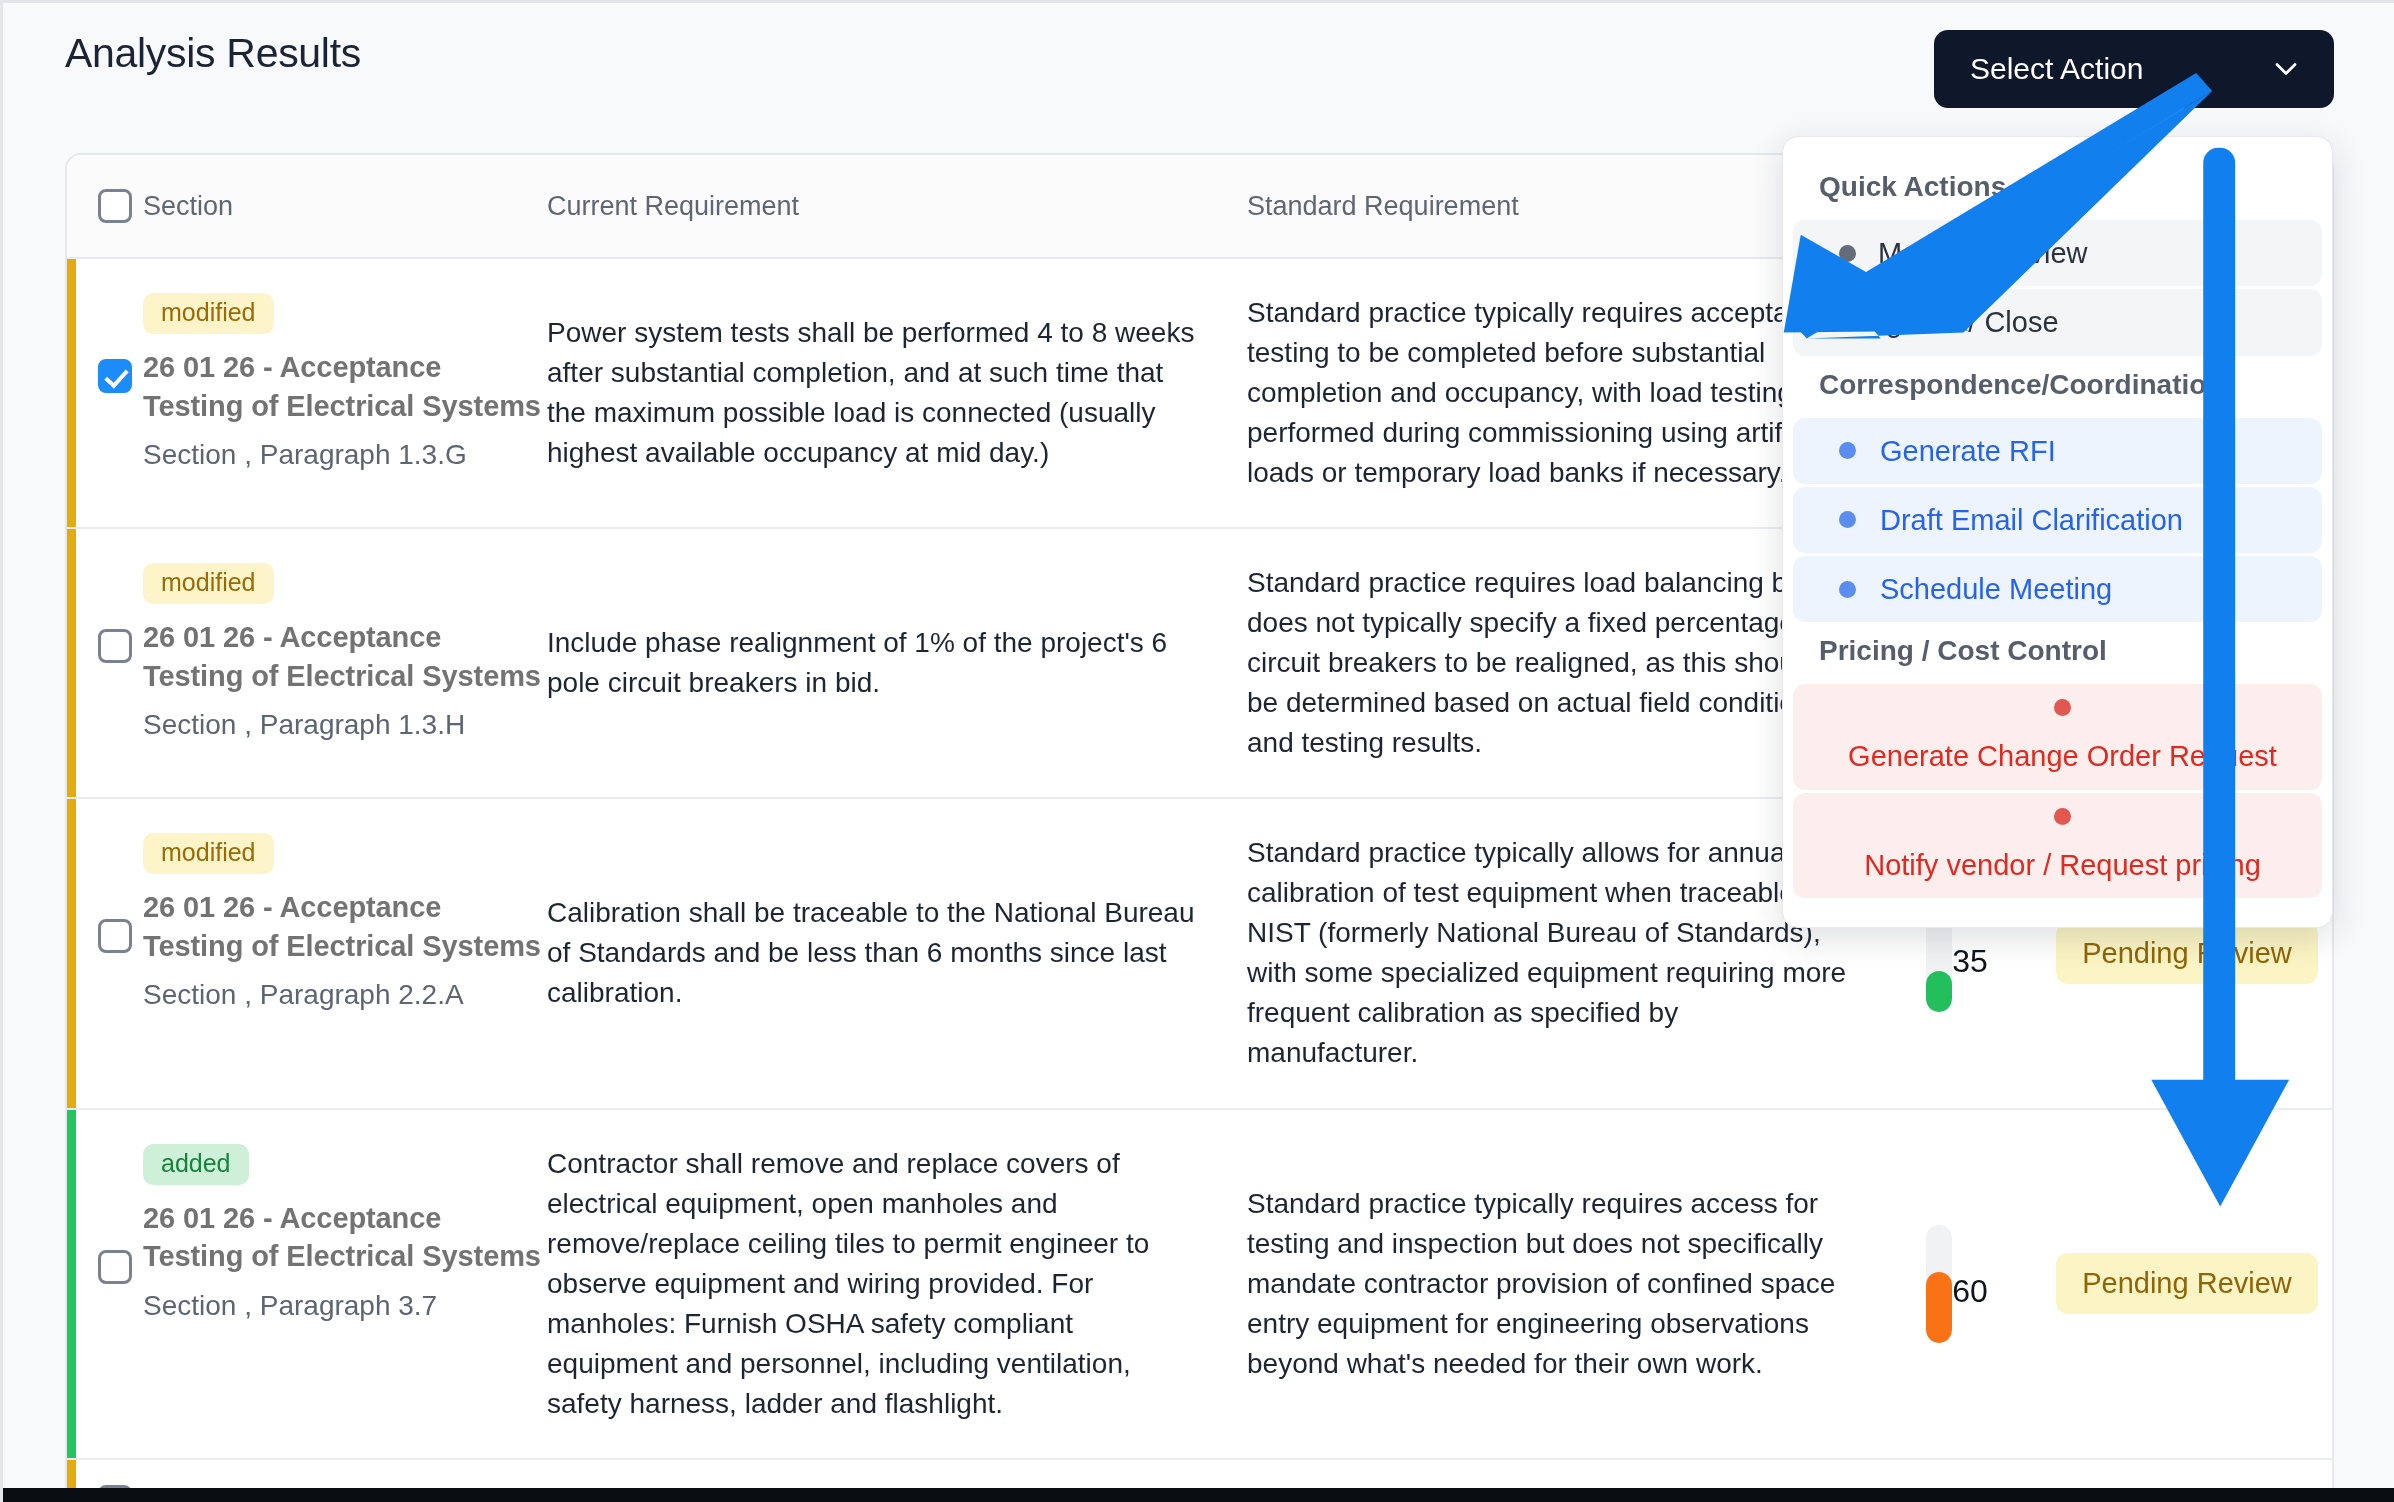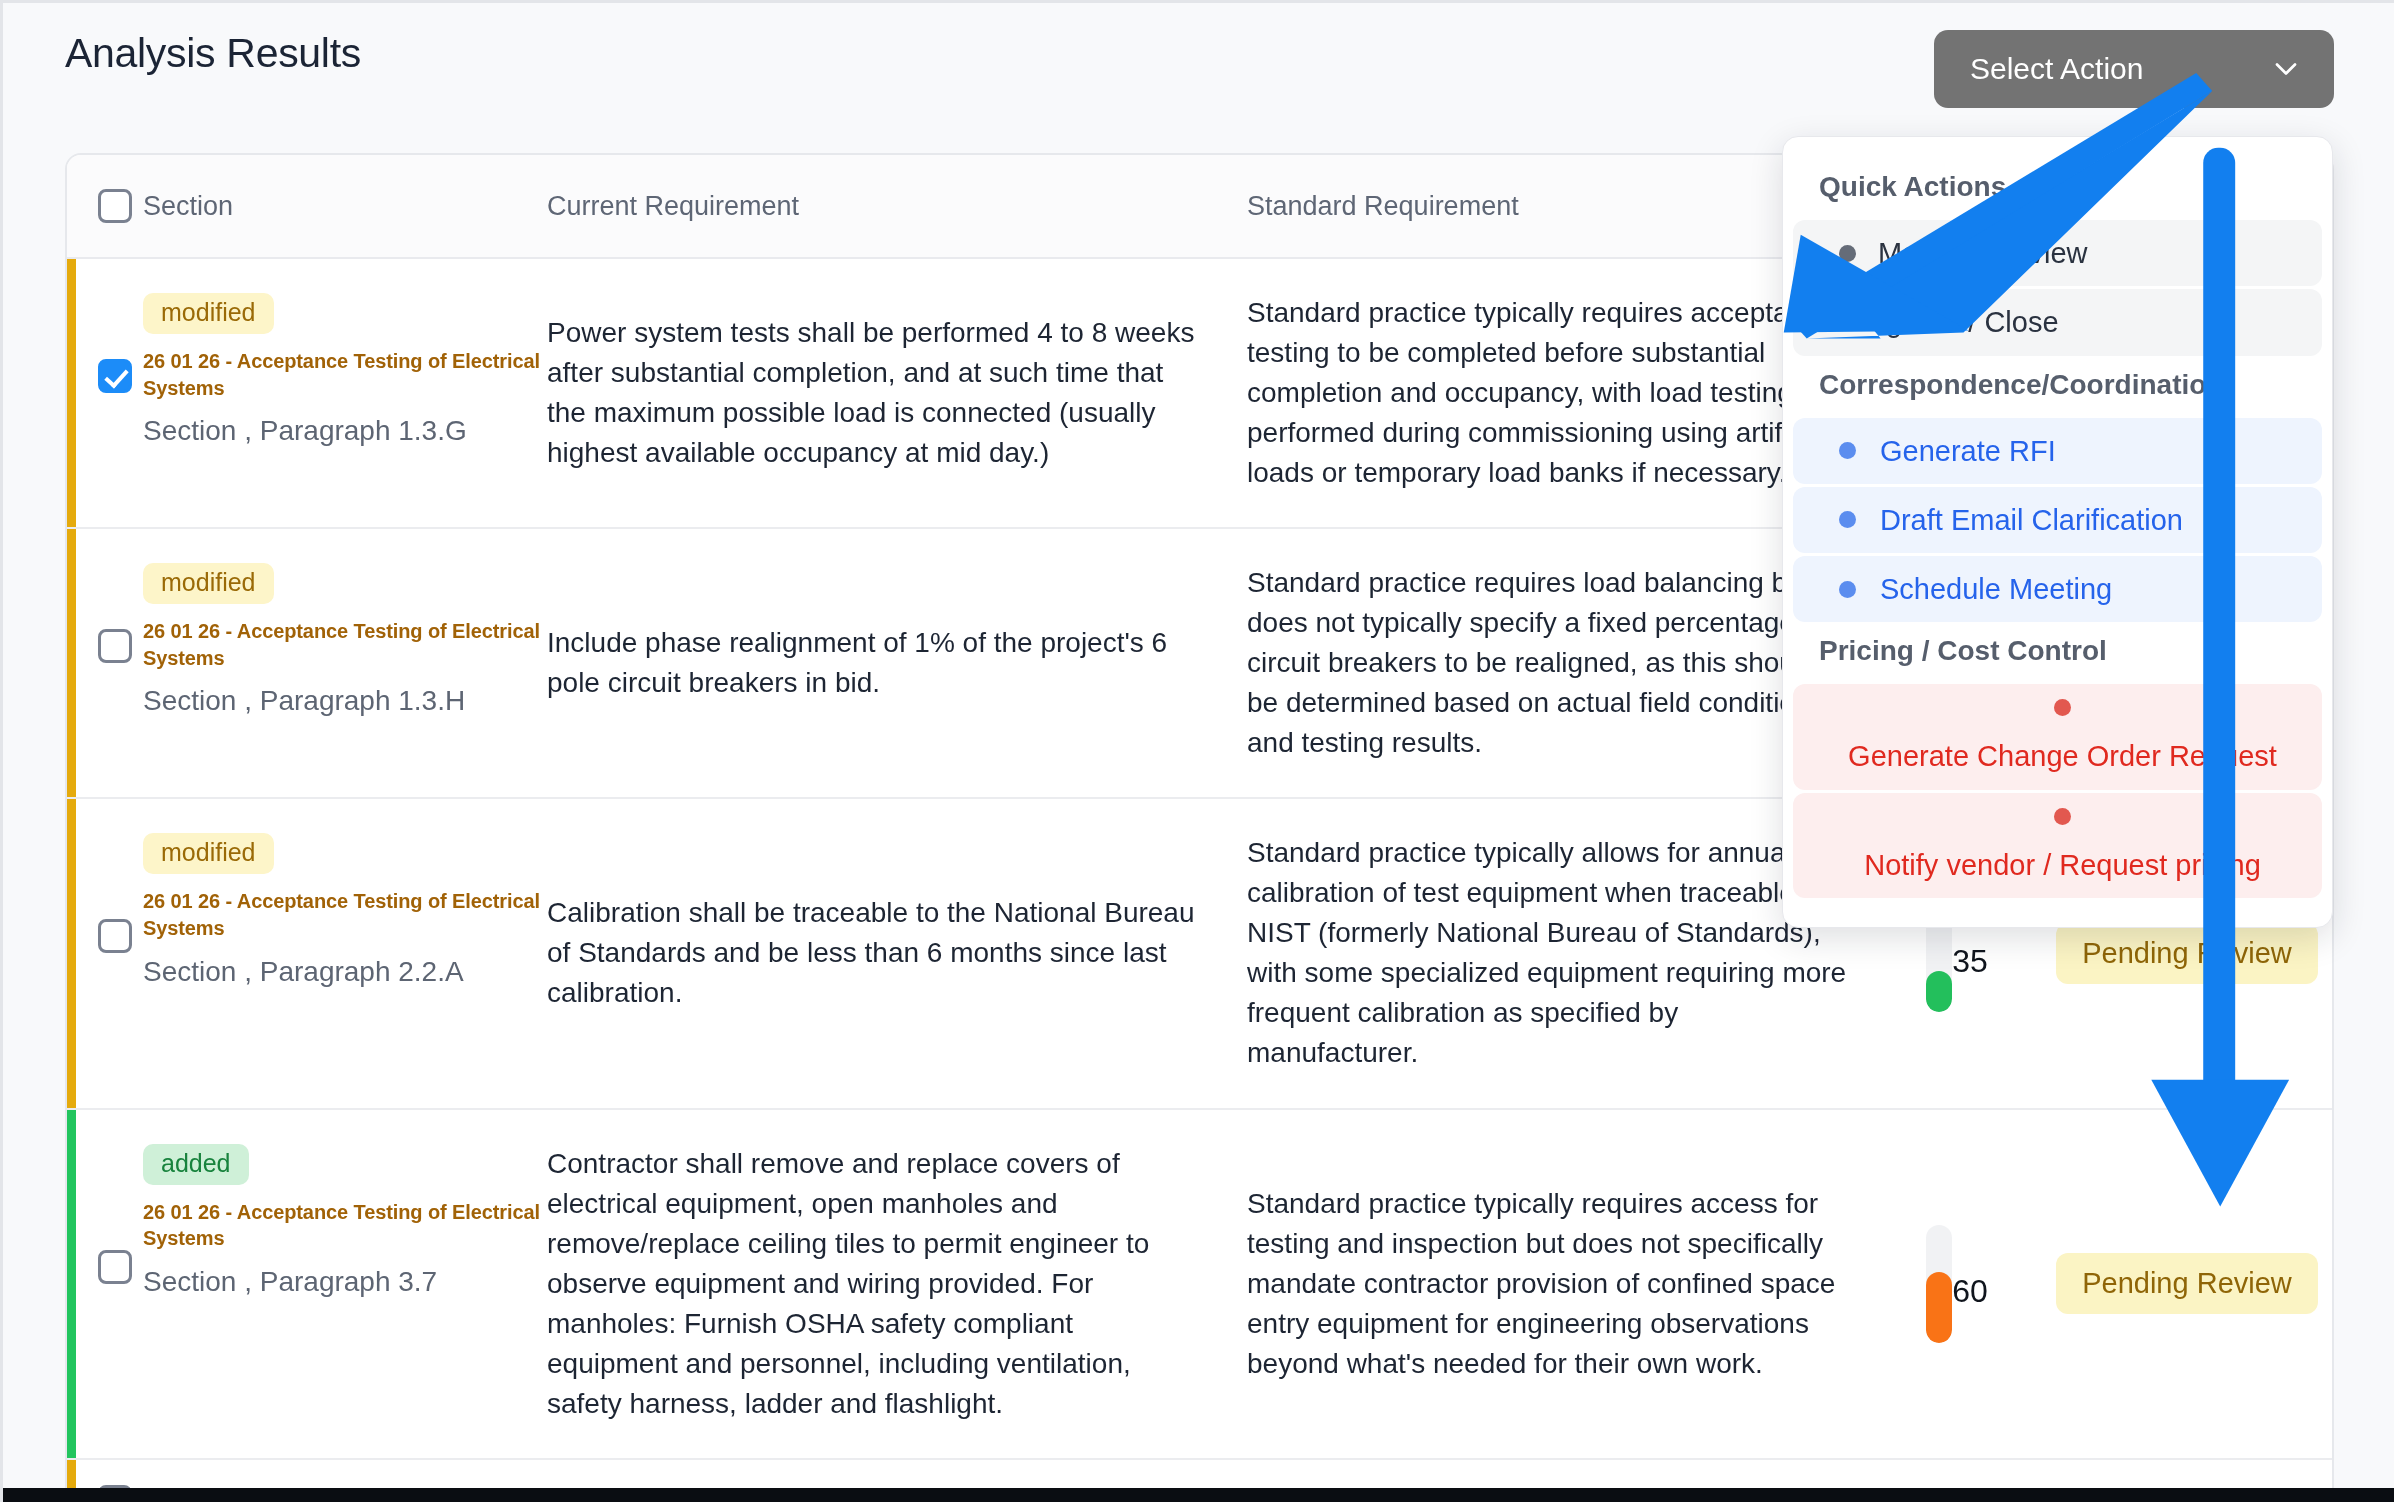--- a/index.html
+++ b/index.html
@@ -49,21 +49,21 @@
   .search-icon { width: 30px; height: 30px; flex: none; display:block; }
   .search-input {
     border: none; outline: none; background: transparent;
     font-family: "Liberation Sans", sans-serif;
     font-size: 27px; color: #333a46;
     width: 100%;
   }
   .search-input::placeholder { color: #9ba2ad; }
   .select-action-btn {
     width: 400px; height: 78px;
-    background: #737373;
+    background: #0f172a;
     border-radius: 14px;
     display: flex; align-items: center;
     justify-content: space-between;
     padding: 0 34px 0 36px;
     cursor: pointer;
     border: none;
   }
   .select-action-btn .label {
     font-size: 30px; color: #ffffff; font-weight: 400;
     font-family: "Liberation Sans", sans-serif;
@@ -143,23 +143,23 @@
     border-radius: 10px;
     padding: 7px 18px 9px;
     font-size: 25px;
     line-height: 1;
     margin-bottom: 14px;
   }
   .badge-modified { background: #fdf5c9; color: #9a6a07; }
   .badge-added    { background: #cff0d8; color: #18833d; }
 
   .sec-title {
-    font-size: 20px;
+    font-size: 29px;
     font-weight: 700;
-    color: #a16207;
+    color: #737373;
     line-height: 1.33;
     letter-spacing: -0.1px;
   }
   .sec-sub {
     font-size: 28px;
     color: #5d6573;
     margin-top: 12px;
     line-height: 1.3;
   }
   .req-text {

